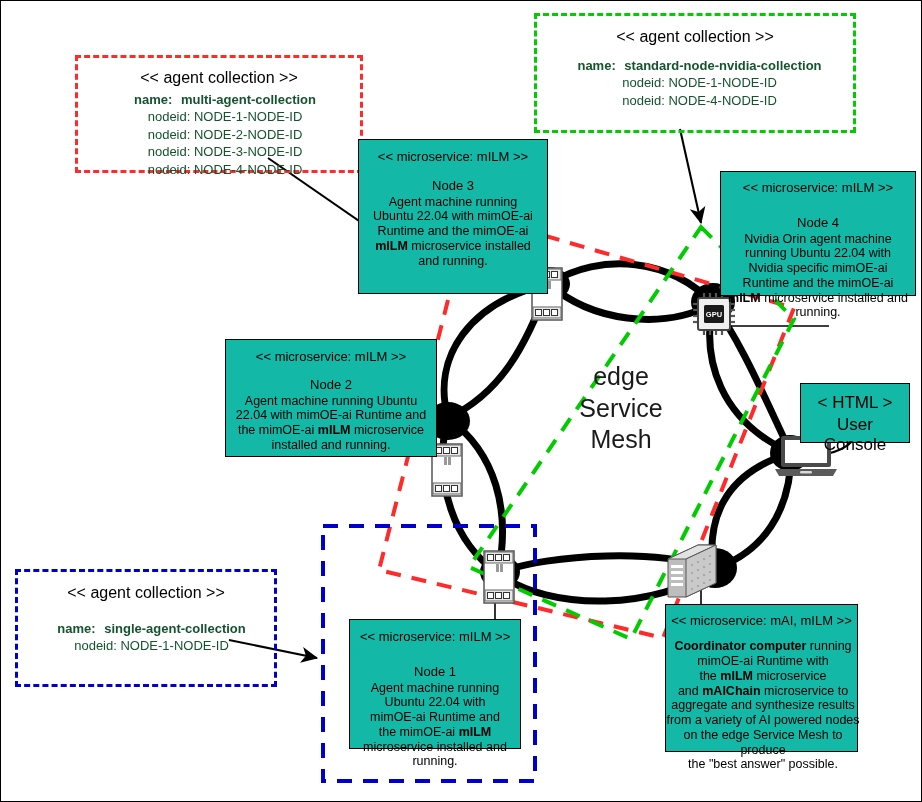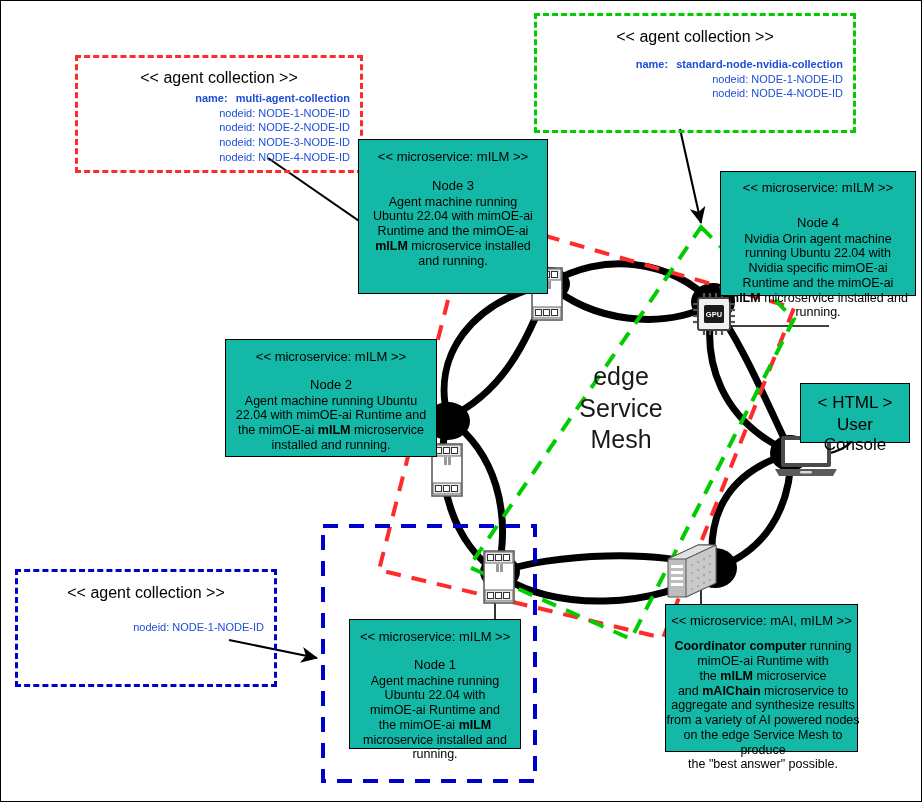--- a/index.html
+++ b/index.html
@@ -58,23 +58,23 @@
   .coll-inner{
     position:absolute;
     left:0; right:0;
   }
   .coll-stereo{
     text-align:center;
     font-size:16px;
     color:#000;
   }
   .coll-lines{
-    text-align:right;
-    font-size:11px;
-    color:#1d4ed8;
+    text-align:center;
+    font-size:13px;
+    color:#14532d;
     line-height:1.34;
   }
   .coll-name{ font-weight:bold; }
 
   
   svg.layer{
     position:absolute;
     left:0; top:0;
     width:922px; height:802px;
     overflow:visible;
@@ -308,20 +308,24 @@
       <div>nodeid: NODE-1-NODE-ID</div>
       <div>nodeid: NODE-4-NODE-ID</div>
     </div>
   </div>
 
   <div class="box dash-box dash-blue" style="left:14px; top:568px; width:262px; height:118px;">
     <div class="coll-inner" style="top:12px;">
       <div class="coll-stereo">&lt;&lt; agent collection &gt;&gt;</div>
     </div>
     <div class="coll-inner coll-lines" style="top:48px; left:21px; right:10px;">
+      <div>
+        <span class="coll-name">name:</span>
+        <span class="coll-name" style="margin-left:5px;">single-agent-collection</span>
+      </div>
       <div>nodeid: NODE-1-NODE-ID</div>
     </div>
   </div>
 
   <div class="box solid-box" style="left:357px; top:138px; width:190px; height:155px; padding:9px 8px 0;">
     <div class="stereo">&lt;&lt; microservice: mILM &gt;&gt;</div>
     <div class="node-title" style="margin-top:14px;">Node 3</div>
     <div class="body-txt" style="margin-top:1px;">
       <span>Agent machine running Ubuntu 22.04 with mimOE-ai Runtime and the mimOE-ai </span><b>mILM</b><span> microservice installed and running.</span>
     </div>
@@ -338,21 +342,21 @@
   <div class="box solid-box" style="left:224px; top:338px; width:212px; height:118px; padding:9px 8px 0;">
     <div class="stereo">&lt;&lt; microservice: mILM &gt;&gt;</div>
     <div class="node-title" style="margin-top:13px;">Node 2</div>
     <div class="body-txt" style="margin-top:1px;">
       <span>Agent machine running Ubuntu 22.04 with mimOE-ai Runtime and the mimOE-ai </span><b>mILM</b><span> microservice installed and running.</span>
     </div>
   </div>
 
   <div class="box solid-box" style="left:348px; top:618px; width:172px; height:130px; padding:9px 10px 0;">
     <div class="stereo">&lt;&lt; microservice: mILM &gt;&gt;</div>
-    <div class="node-title" style="margin-top:13px;text-align:center;">Node 1</div>
+    <div class="node-title" style="margin-top:20px;text-align:center;">Node 1</div>
     <div class="body-txt" style="margin-top:1px;">
       <span>Agent machine running Ubuntu 22.04 with mimOE-ai Runtime and the mimOE-ai </span><b>mILM</b><span> microservice installed and running.</span>
     </div>
   </div>
 
   <div class="box solid-box" style="left:664px; top:603px; width:193px; height:148px; padding:8px 0 0;">
     <div class="stereo">&lt;&lt; microservice: mAI, mILM &gt;&gt;</div>
     <div class="body-txt" style="margin-top:11px; width:206px; margin-left:-6px;">
       <b>Coordinator computer</b><span> running mimOE-ai Runtime with</span><br>
       <span>the </span><b>mILM</b><span> microservice</span><br>

